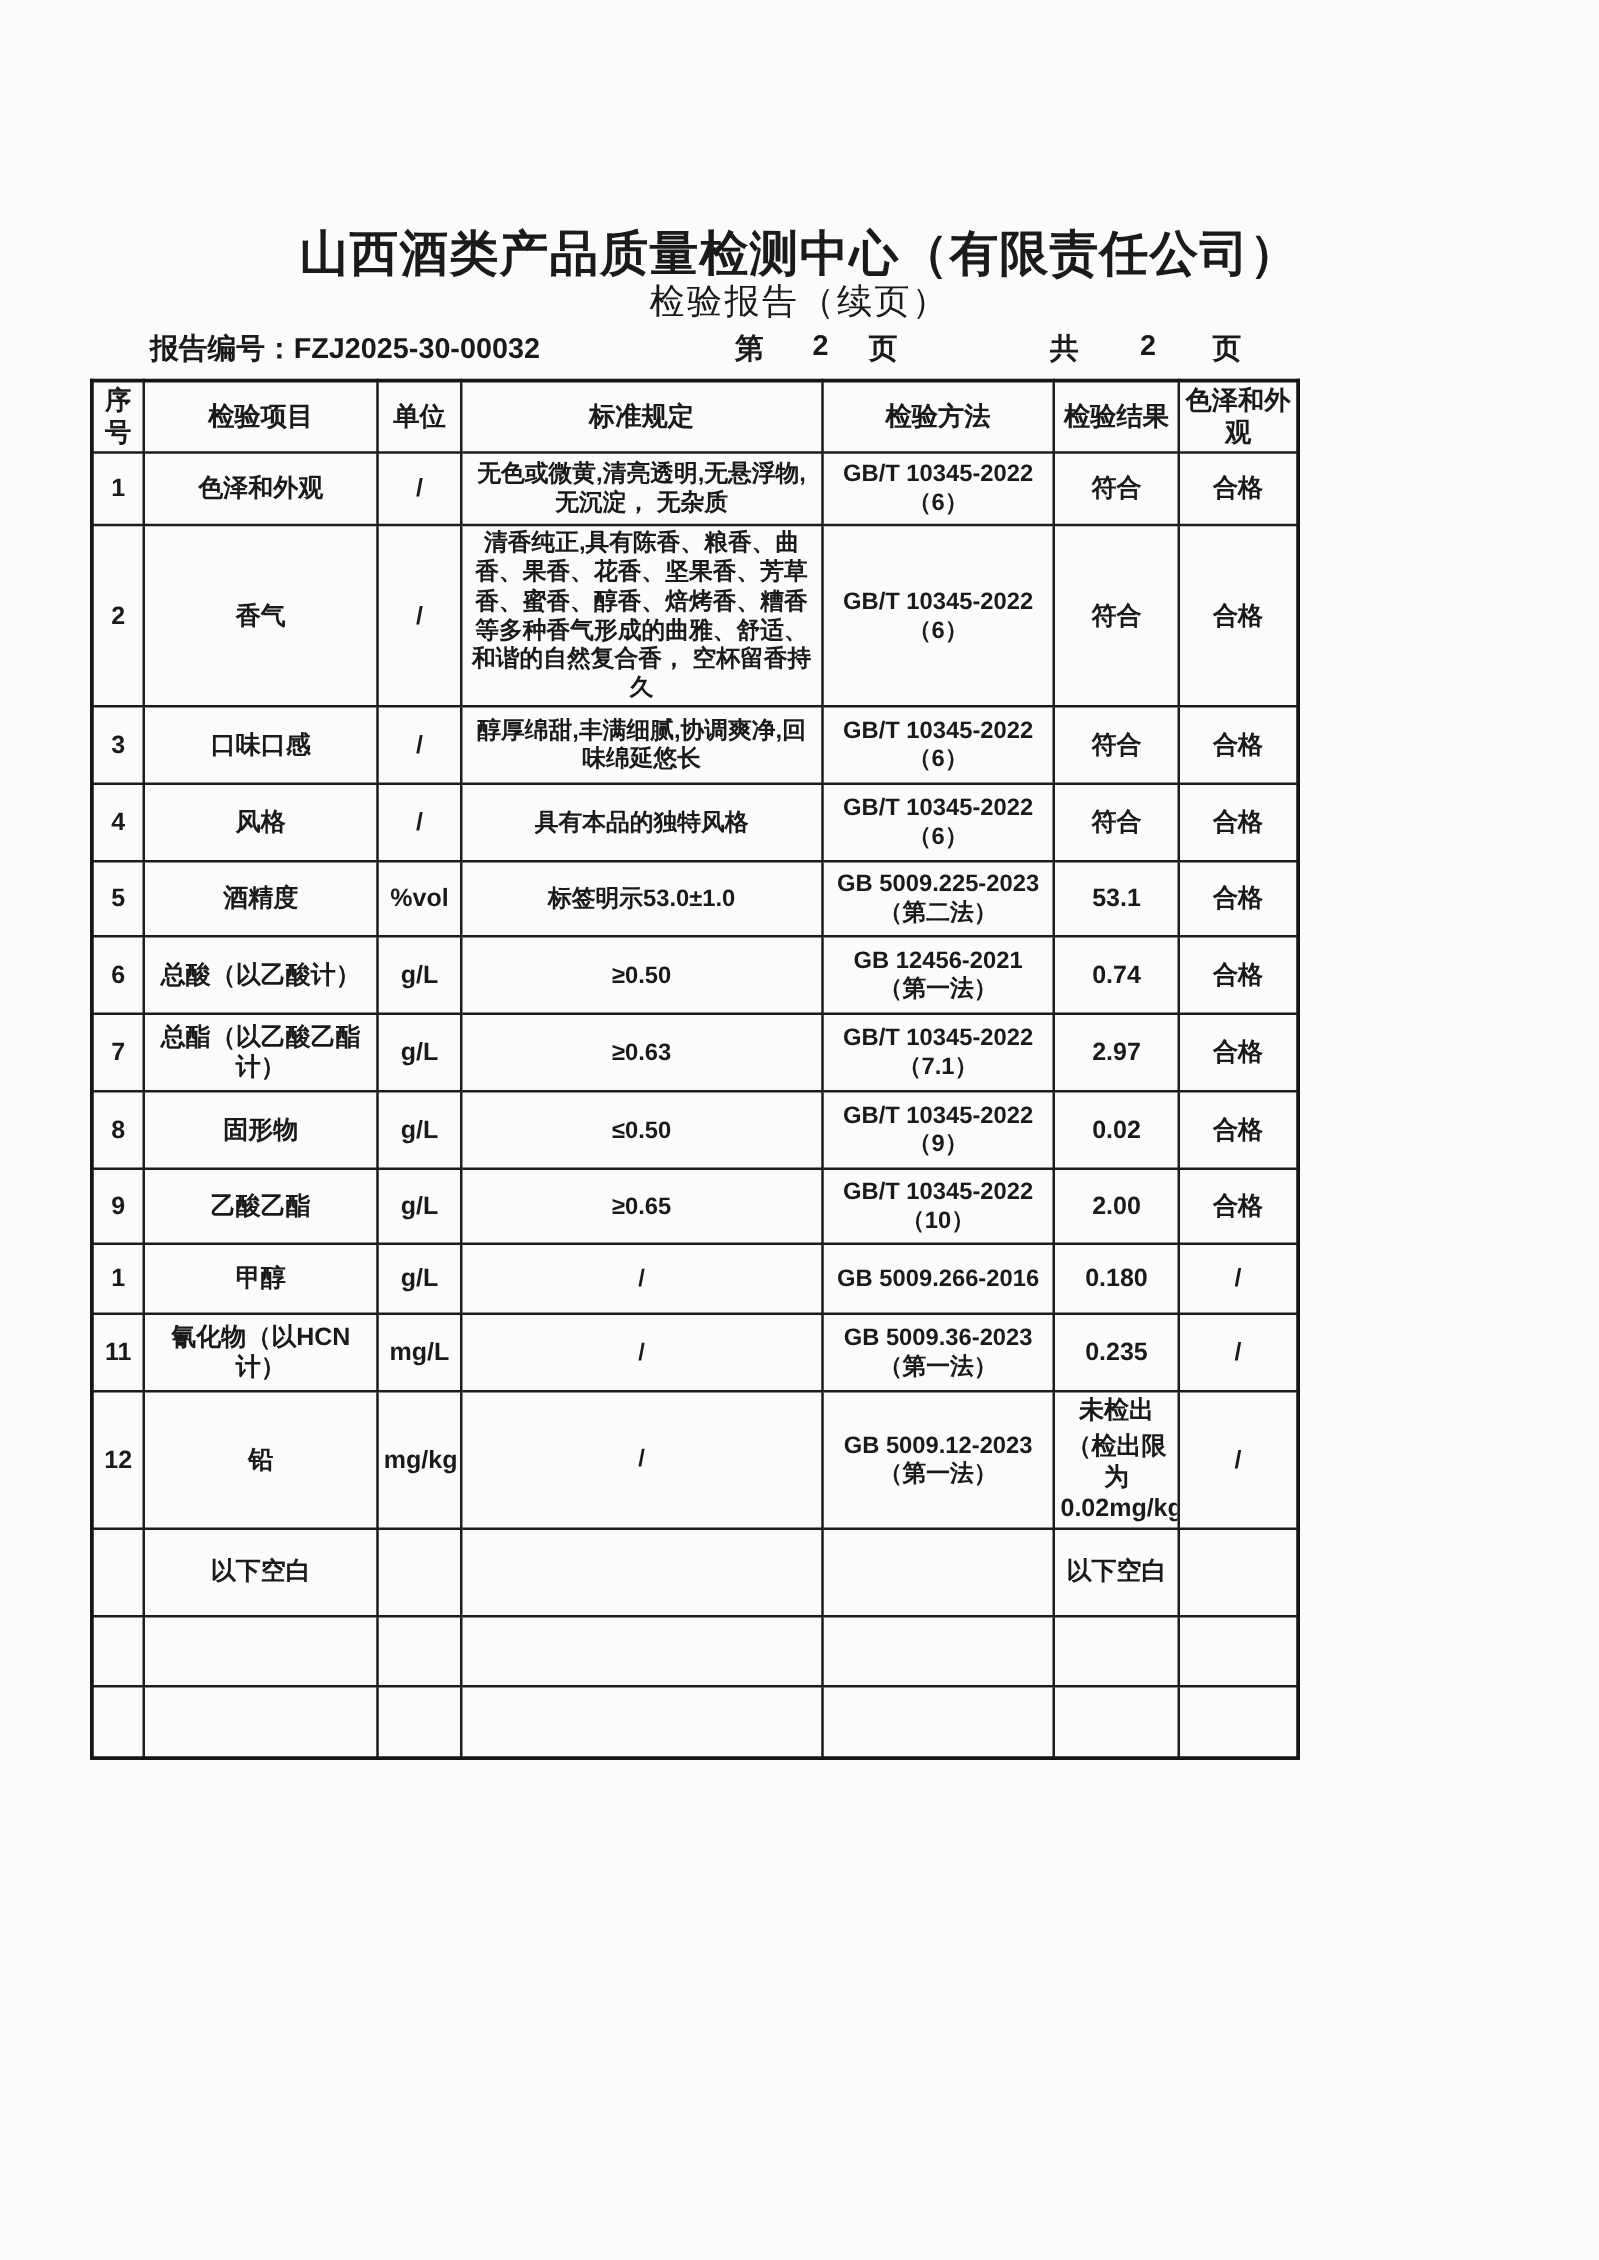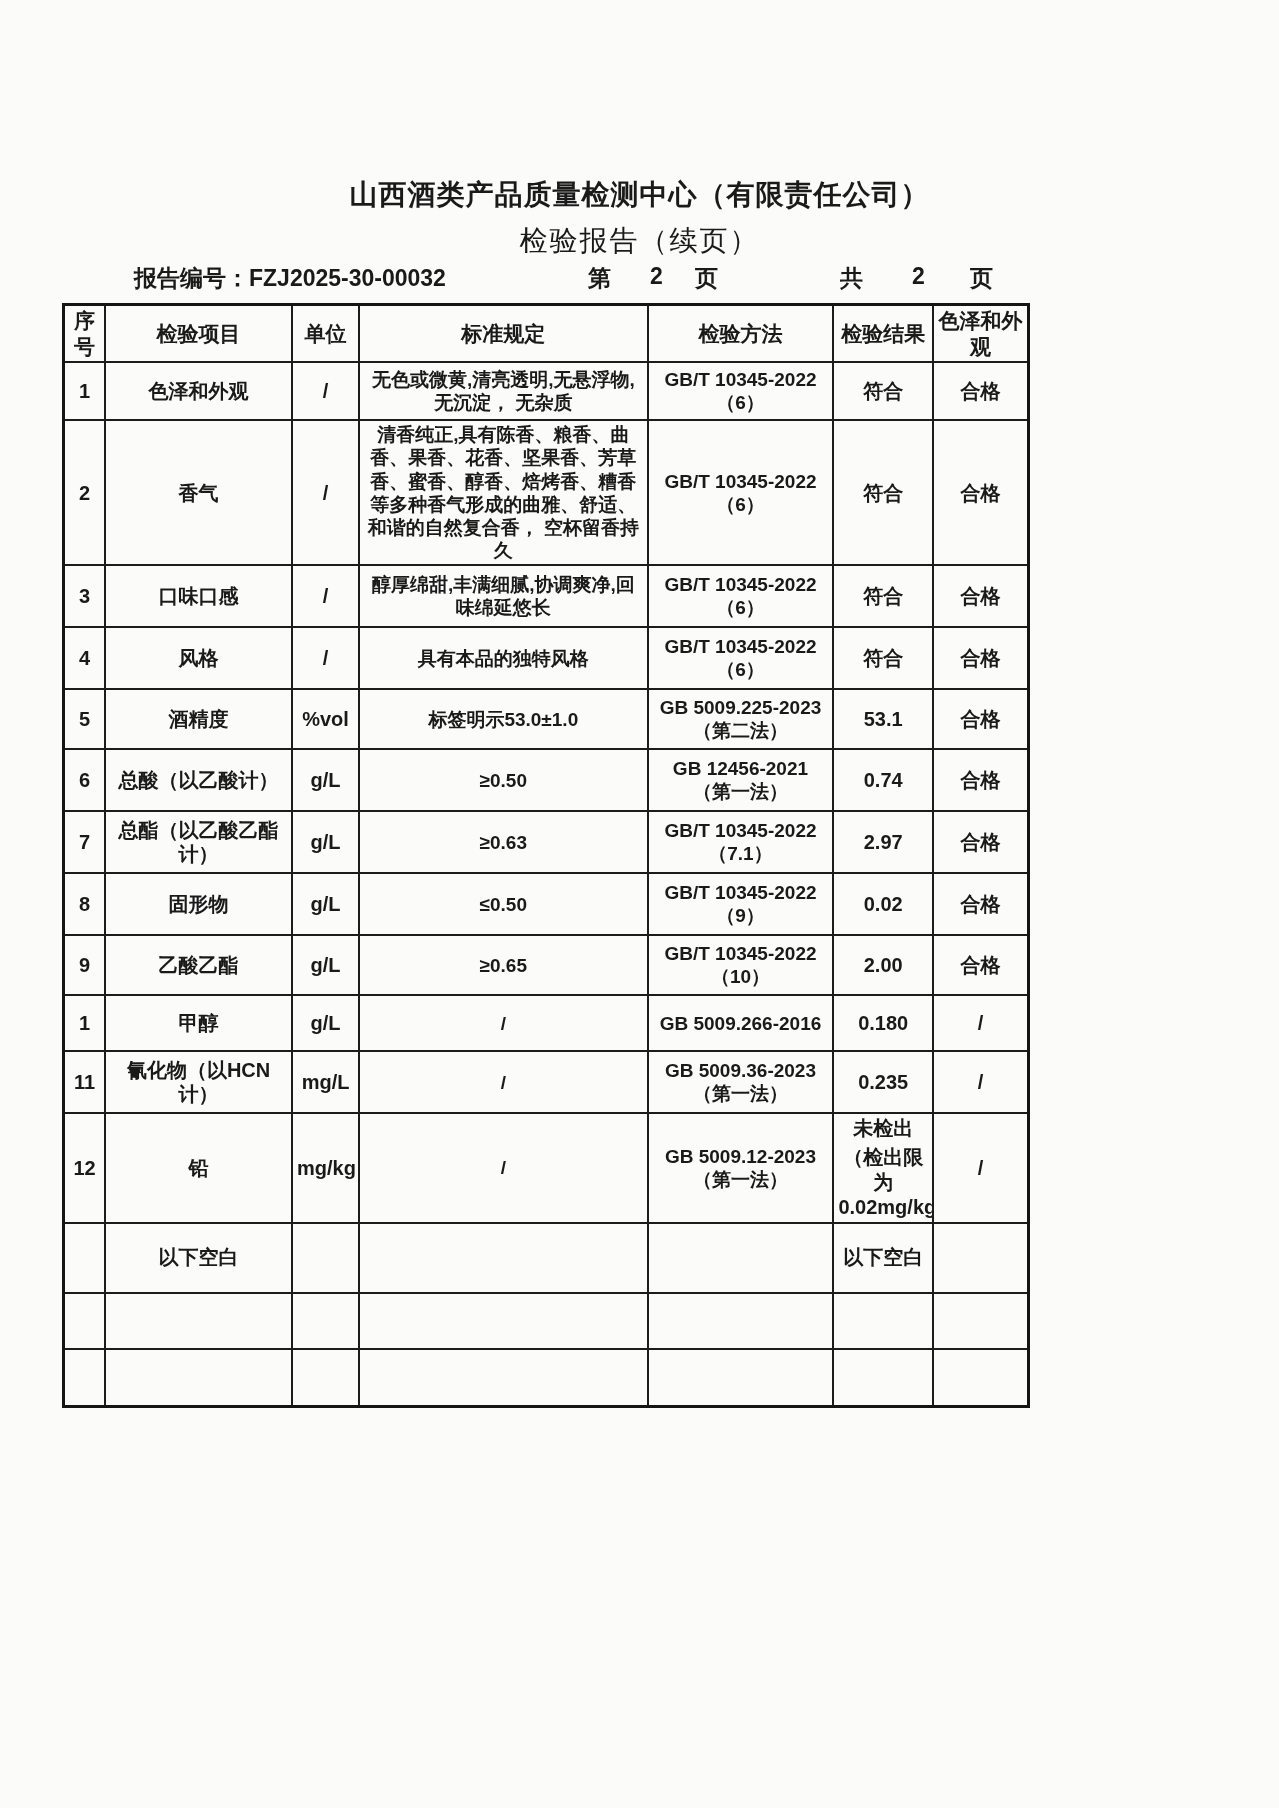--- a/index.html
+++ b/index.html
@@ -3,37 +3,37 @@
 <meta charset="utf-8">
 <style>
   html,body{margin:0;padding:0;}
   body{
     width:1279px;height:1808px;background:#fbfbfa;position:relative;
     font-family:"Liberation Sans","DejaVu Sans",sans-serif;color:#1a1a1a;
   }
   .page{position:absolute;inset:0;}
   .title{
     position:absolute;top:176px;left:0;width:100%;text-align:center;
-    font-size:28px;font-weight:700;letter-spacing:1px;
+    font-size:39px;font-weight:700;letter-spacing:1px;
   }
   .subtitle{
     position:absolute;top:222px;left:0;width:100%;text-align:center;
     font-size:28px;font-weight:400;letter-spacing:2px;
   }
   .report-line{position:absolute;top:263px;left:0;width:100%;height:32px;font-size:23px;font-weight:700;}
-  .report-no{position:absolute;left:134px;top:0;}
+  .report-no{position:absolute;left:120px;top:0;}
   .pg-di{position:absolute;left:588px;top:0;}
   .pg-num{position:absolute;left:650px;top:0;}
   .pg-ye{position:absolute;left:695px;top:0;}
   .tot-gong{position:absolute;left:840px;top:0;}
   .tot-num{position:absolute;left:912px;top:0;}
   .tot-ye{position:absolute;left:970px;top:0;}
 
   table.report{
-    position:absolute;left:62px;top:303px;width:968px;
+    position:absolute;left:72px;top:303px;width:968px;
     border-collapse:collapse;table-layout:fixed;
     font-size:20px;font-weight:700;
   }
   table.report th, table.report td{
     border:2px solid #1c1c1c;
     text-align:center;vertical-align:middle;
     padding:2px 4px;
     white-space:pre-line;
     line-height:1.22;
     overflow:hidden;

